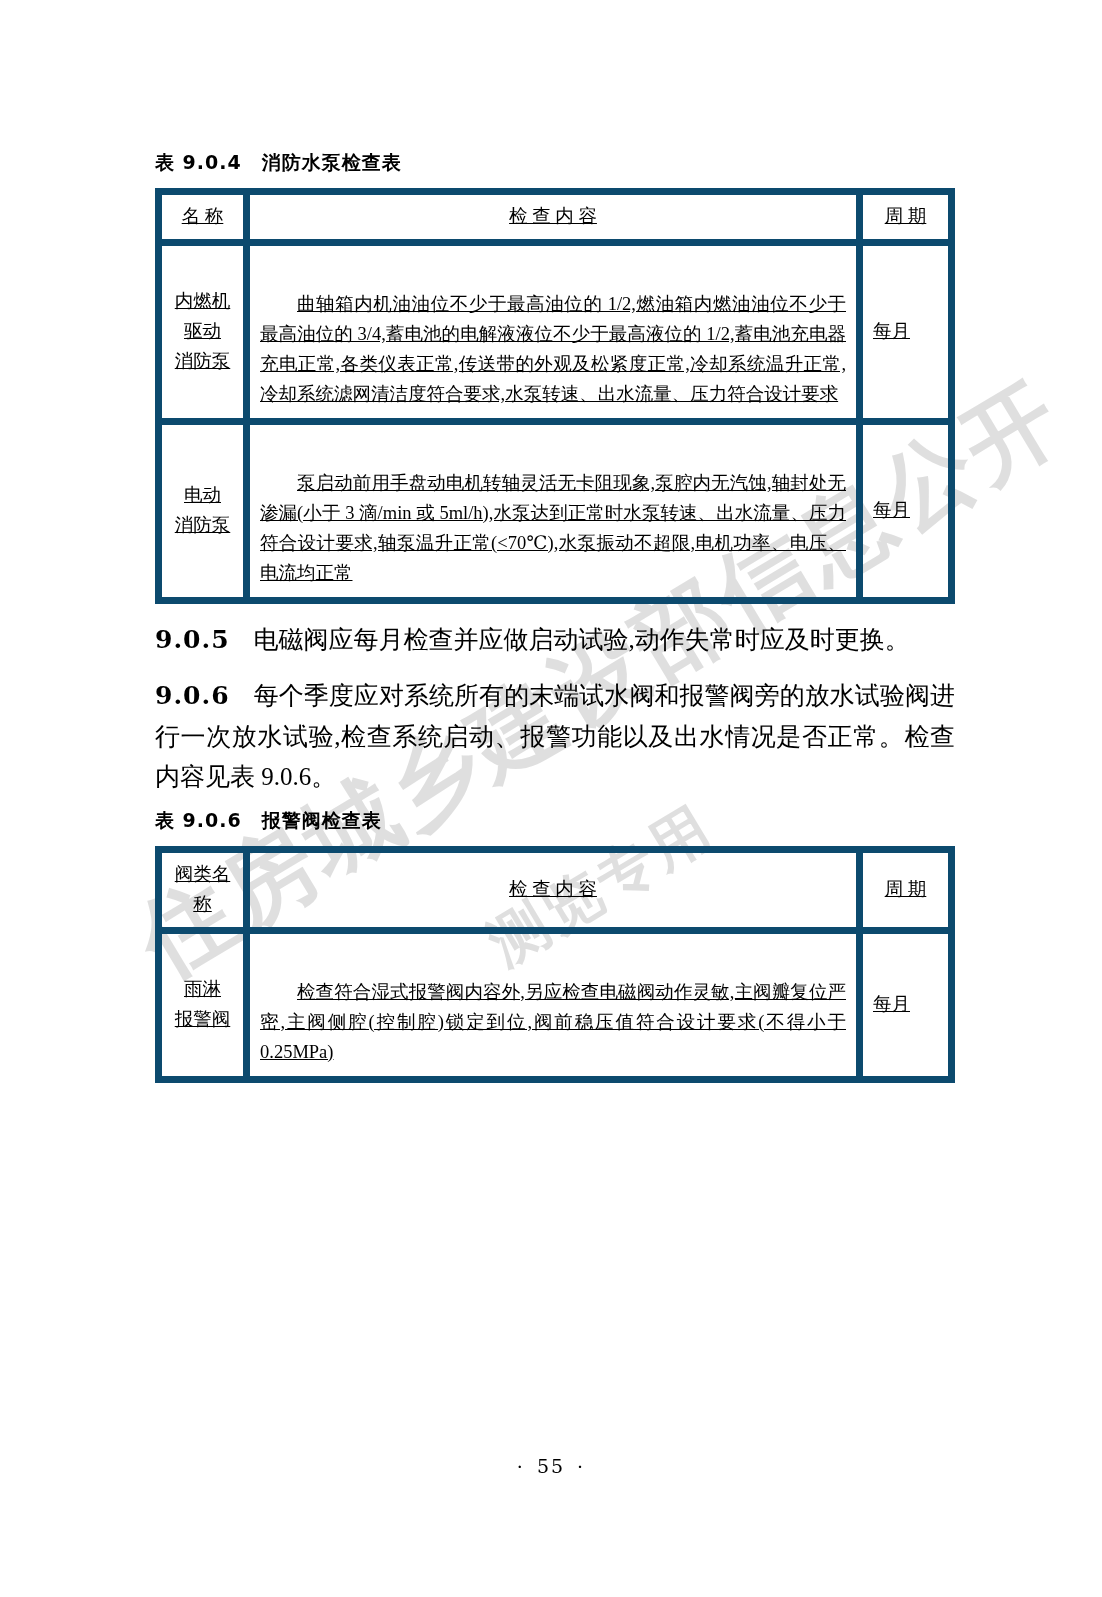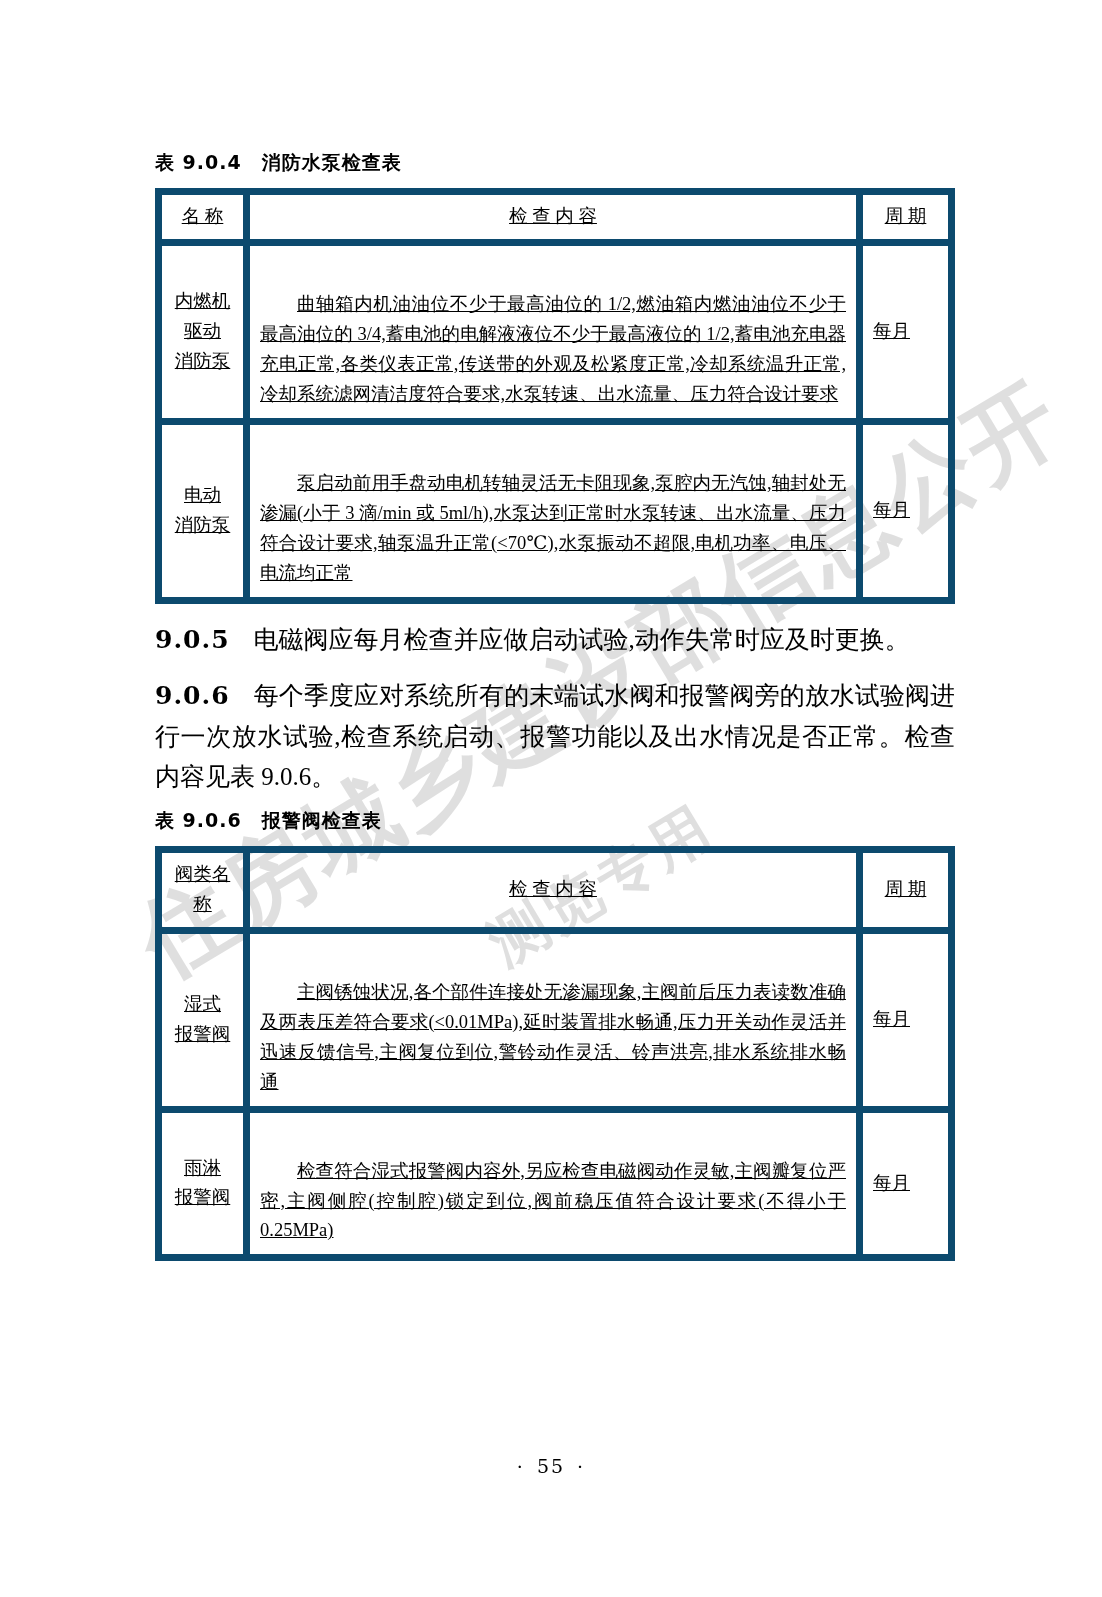--- a/index.html
+++ b/index.html
@@ -223,30 +223,20 @@
       <thead>
         <tr>
           <td>阀类名称</td>
           <td>检 查 内 容</td>
           <td>周 期</td>
         </tr>
       </thead>
       <tbody>
         <tr>
           <td class="c-name">
-            <div>湿式</div>
-            <div>报警阀</div>
-          </td>
-          <td class="c-body">
-            <span class="ind">主阀锈蚀状况,各个部件连接处无渗漏现象,主阀前后压力表读数准确及两表压差符合要求(&lt;0.01MPa),延时装置排水畅通,压力开关动作灵活并迅速反馈信号,主阀复位到位,警铃动作灵活、铃声洪亮,排水系统排水畅通</span>
-          </td>
-          <td class="c-period">每月</td>
-        </tr>
-        <tr>
-          <td class="c-name">
             <div>雨淋</div>
             <div>报警阀</div>
           </td>
           <td class="c-body">
             <span class="ind">检查符合湿式报警阀内容外,另应检查电磁阀动作灵敏,主阀瓣复位严密,主阀侧腔(控制腔)锁定到位,阀前稳压值符合设计要求(不得小于 0.25MPa)</span>
           </td>
           <td class="c-period">每月</td>
         </tr>
       </tbody>
     </table>

